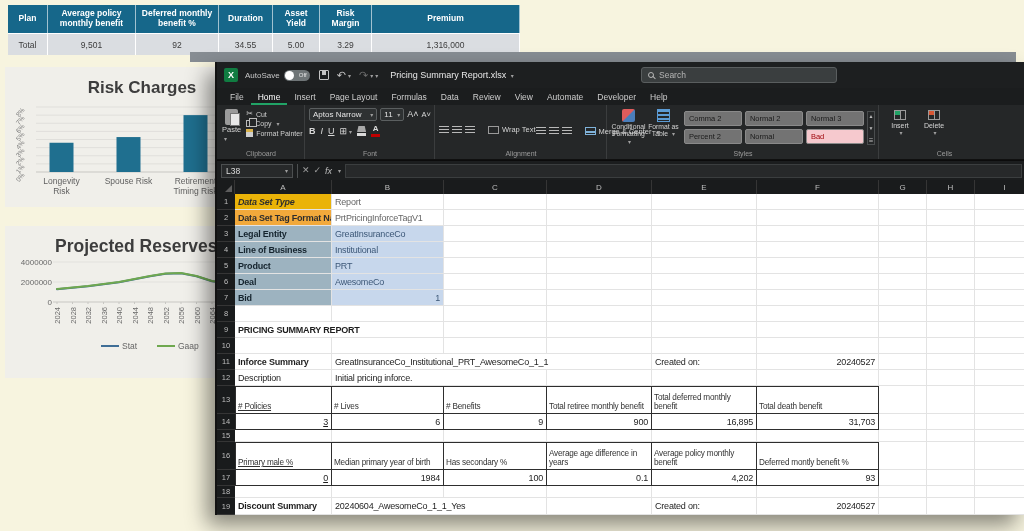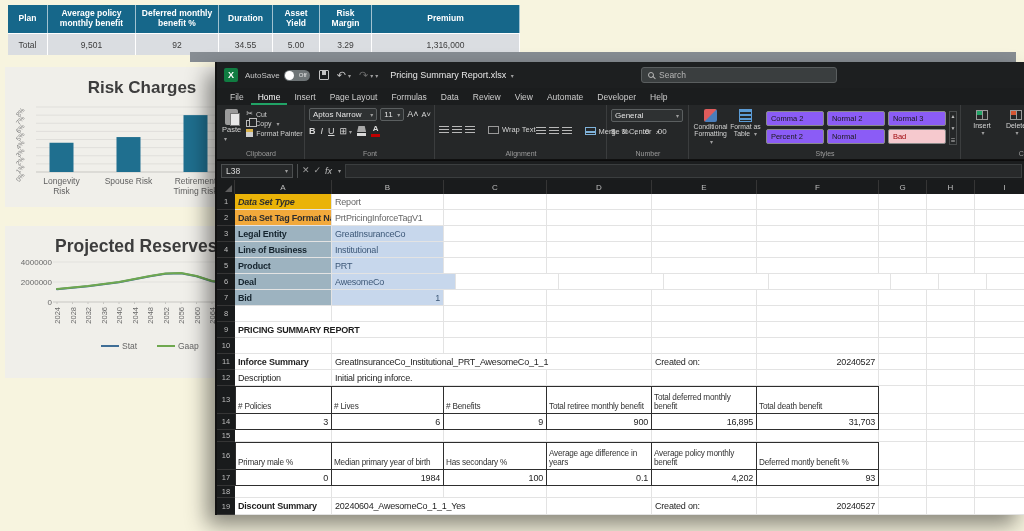--- a/index.html
+++ b/index.html
@@ -69,21 +69,21 @@
   .lns{width:10px;height:8px;background:repeating-linear-gradient(#b9b9b9 0 1px,transparent 1px 3px);}
   .mrg{width:11px;height:8px;border:1px solid #7fb2d9;background:linear-gradient(transparent 0 3px,#7fb2d9 3px 5px,transparent 5px);}
   .alitem{display:flex;align-items:center;gap:3px;font-size:7.5px;color:#d4d4d4;white-space:nowrap;}
   .numicons{display:flex;gap:6px;align-items:center;margin-top:5px;font-size:8px;color:#d6d6d6;}
   .bigbtn{display:flex;flex-direction:column;align-items:center;width:46px;text-align:center;margin-top:1px;}
   .bigbtn .ic{width:13px;height:13px;margin-bottom:1px;}
   .cf-ic{background:linear-gradient(135deg,#e05c5c 49%,#4a7ebb 51%);border-radius:2px;}
   .ft-ic{border:1px solid #5b9bd5;background:repeating-linear-gradient(#5b9bd5 0 2px,transparent 2px 4px);}
   .bigbtn .lbl{font-size:6.8px;line-height:1.1;}
   .chips{display:grid;grid-template-columns:repeat(3,58px);grid-auto-rows:15px;gap:3px;margin:3px 3px 0 3px;}
-  .chip{background:#8b5cf6;border:1px solid #8a8a8a;border-radius:2px;font-size:7.5px;color:#1a1a1a;display:flex;align-items:center;padding-left:4px;white-space:nowrap;overflow:hidden;}
+  .chip{background:#737373;border:1px solid #8a8a8a;border-radius:2px;font-size:7.5px;color:#1a1a1a;display:flex;align-items:center;padding-left:4px;white-space:nowrap;overflow:hidden;}
   .chip.bad{background:#f6c9ce;color:#9c0006;}
   .gscroll{display:flex;flex-direction:column;justify-content:space-between;width:10px;height:34px;margin-top:3px;border:1px solid #4a4d4e;align-items:center;font-size:5px;color:#bdbdbd;padding:1px 0;}
   .cellsbtn{display:flex;flex-direction:column;align-items:center;width:34px;margin-top:2px;}
   .cells-ic{width:12px;height:10px;border:1px solid #9a9a9a;background:repeating-linear-gradient(90deg,transparent 0 5px,#9a9a9a 5px 6px);position:relative;margin-bottom:2px;}
   .cells-ic.ins::after{content:"";position:absolute;left:0;top:0;width:5px;height:4px;background:#21a366;}
   .cells-ic.del::after{content:"";position:absolute;left:0;top:0;width:5px;height:4px;background:#d65532;}
   .cellsbtn .lbl{font-size:7px;}
 
   .fbar{height:20px;background:#1b1d1e;border-top:1px solid #0c0c0c;display:flex;align-items:center;padding-left:4px;gap:4px;}
   .namebox{width:72px;height:14px;background:#27292a;border:1px solid #4c4f50;display:flex;align-items:center;justify-content:space-between;padding:0 4px;font-size:8.5px;color:#ddd;}
@@ -106,21 +106,21 @@
   .scell.right{justify-content:flex-end;}
   .scell.muted{color:#666;}
   .scell.orange1{background:#eab308;color:#2d2d2d;}
   .scell.orange2{background:#f2a93b;color:#2d2d2d;}
   .scell.slate{background:#9db3c0;color:#15242e;}
   .scell.lblue{background:#c7d7ec;color:#3d5878;}
   .scell.th{font-size:8.2px;color:#333;align-items:flex-end;white-space:normal;line-height:1.08;padding:1px 2px;overflow:visible;}
   .scell.spill{overflow:visible;position:relative;z-index:2;}
   .scell.bd{border-right:1px solid #2e2e2e;border-bottom:1px solid #2e2e2e;}
   .scell.bd-top{border-top:1px solid #2e2e2e;}
-  .scell.bd-left{border-left:1px solid #2e2e2e;}
+  .scell.bd-left{border-left:1px solid #2e2e2e;text-decoration:underline;}
 </style>
 </head>
 <body>
 
 <div class="page">
 
   <div class="ptable" id="ptable">
       <div class="prow">
         <div class="pth" style="width: 40px;">Plan</div>
         <div class="pth" style="width: 88px;">Average policy monthly benefit</div>
@@ -326,36 +326,20 @@
             <span class="alitem" style="margin-left:10px">
                 <span class="mrg"></span>
                 <span>Merge &amp; Center</span>
                 <span class="chev">▾</span>
               </span>
           </div>
         </div>
         <div class="grp-label">Alignment</div>
       </div>
 
-      <div class="grp" style="width:82px">
-        <div class="grp-body" style="flex-direction:column;align-items:stretch;">
-          <span class="selbox" style="width:72px;margin-top:1px">
-              <span>General</span>
-              <span class="chev">▾</span>
-            </span>
-          <div class="numicons" id="numicons">
-              <span>$</span>
-              <span>%</span>
-              <span>,</span>
-              <span>.0</span>
-              <span>.00</span>
-            </div>
-        </div>
-        <div class="grp-label">Number</div>
-      </div>
 
       <div class="grp" style="width:272px">
         <div class="grp-body">
           <div class="bigbtn">
             <span class="ic cf-ic"></span>
             <span class="lbl"><span>Conditional Formatting</span> <span class="chev">▾</span></span>
           </div>
           <div class="bigbtn">
             <span class="ic ft-ic"></span>
             <span class="lbl"><span>Format as Table</span> <span class="chev">▾</span></span>
@@ -479,21 +463,21 @@
             <div class="scell" style="width: 105px;"></div>
             <div class="scell" style="width: 105px;"></div>
             <div class="scell" style="width: 122px;"></div>
             <div class="scell" style="width: 48px;"></div>
             <div class="scell" style="width: 48px;"></div>
             <div class="scell" style="width: 60px;"></div>
           </div>
           <div class="srow" style="height: 16px;">
             <div class="rnum">6</div>
             <div class="scell slate bold" style="width: 97px;">Deal</div>
-            <div class="scell lblue" style="width: 124px;">AwesomeCo</div>
+            <div class="scell lblue" style="width: 112px;">AwesomeCo</div>
             <div class="scell" style="width: 103px;"></div>
             <div class="scell" style="width: 105px;"></div>
             <div class="scell" style="width: 105px;"></div>
             <div class="scell" style="width: 122px;"></div>
             <div class="scell" style="width: 48px;"></div>
             <div class="scell" style="width: 48px;"></div>
             <div class="scell" style="width: 60px;"></div>
           </div>
           <div class="srow" style="height: 16px;">
             <div class="rnum">7</div>

